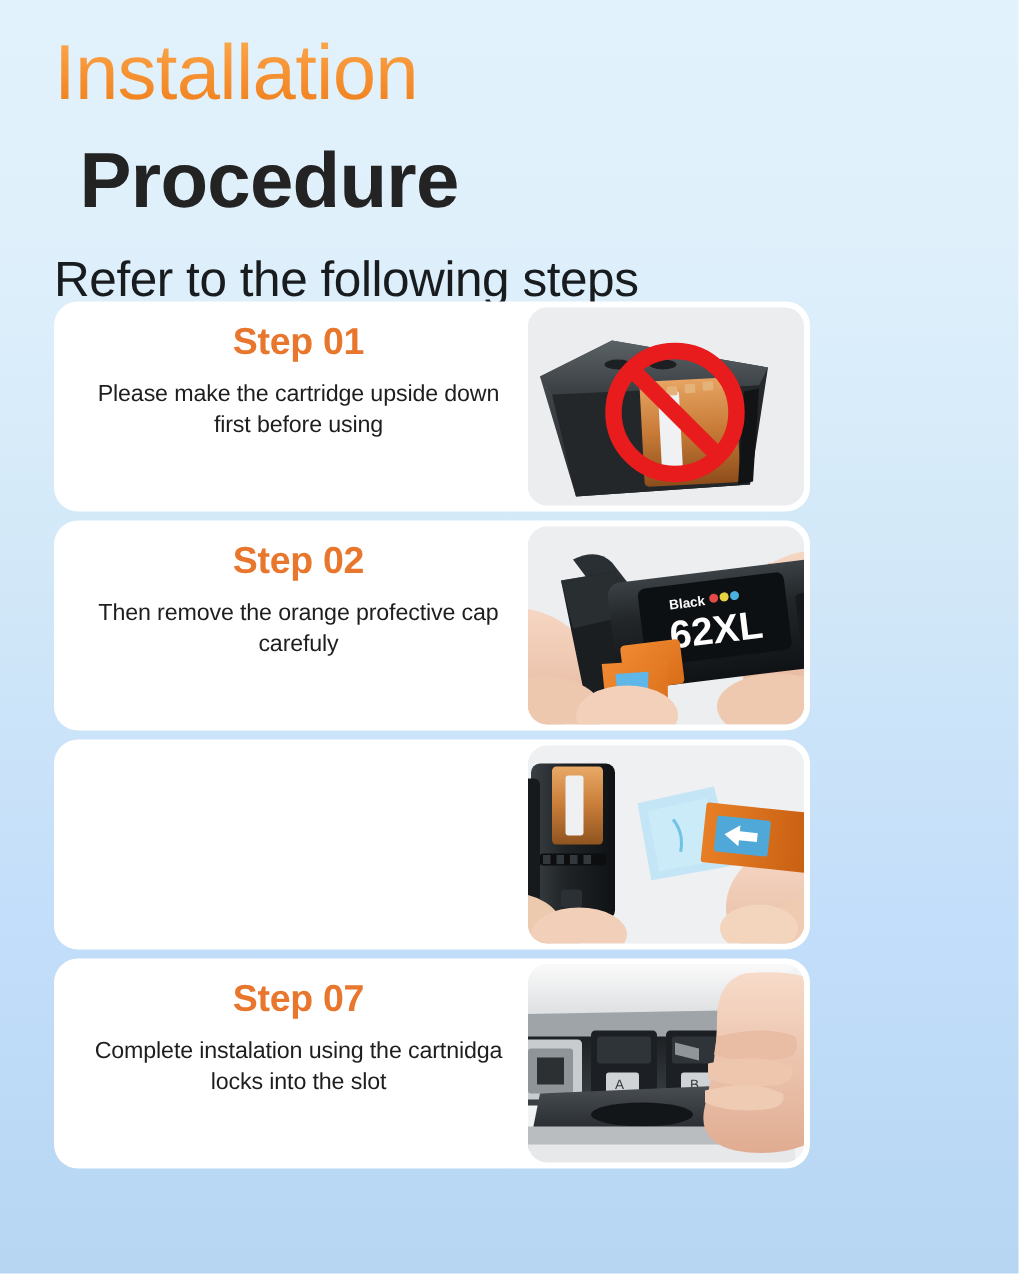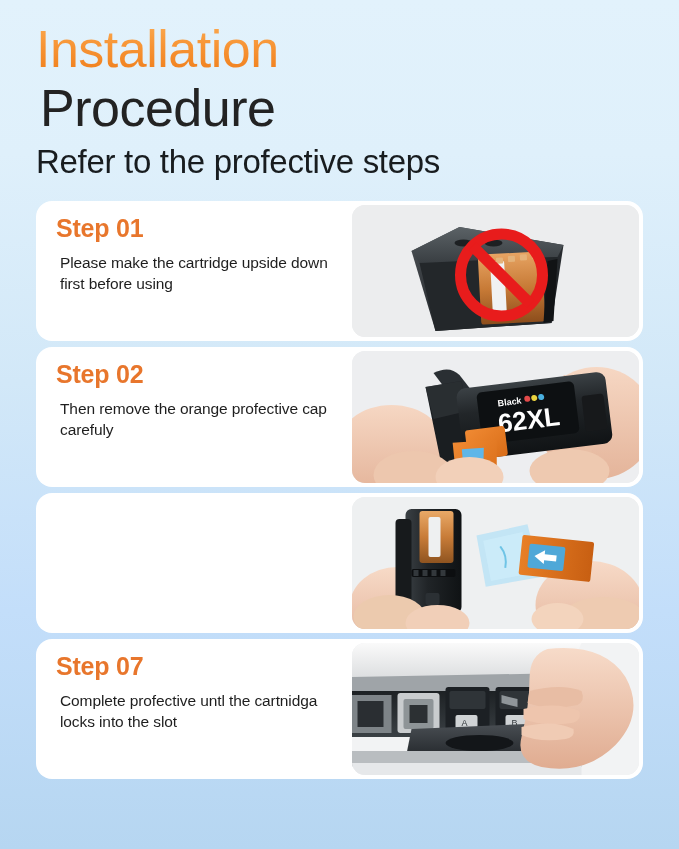--- a/index.html
+++ b/index.html
@@ -34,45 +34,46 @@
     -webkit-background-clip: text;
     background-clip: text;
     color: transparent;
     -webkit-text-fill-color: transparent;
     margin: 0;
     display: block;
     width: max-content;
   }
   .title-sub {
     font-size: 52px;
-    font-weight: normal;
+    font-weight: bold;
     line-height: 1.06;
     letter-spacing: -0.5px;
     color: #232323;
-    margin: 4px;
+    margin: 17px;
     display: block;
   }
   .subtitle {
     font-size: 33px;
     font-weight: normal;
     color: #181c1f;
     letter-spacing: -0.3px;
     margin: 6px 0 0 0;
     line-height: 1.2;
   }
 
   
   .steps {
     position: absolute;
     left: 36px;
     top: 201px;
-    width: 607px;
+    width: 504px;
     display: flex;
     flex-direction: column;
     gap: 6px;
+    text-align: center;
   }
   .step-card {
     display: flex;
     align-items: stretch;
     background: #ffffff;
     border-radius: 16px;
     height: 140px;
     box-sizing: border-box;
     overflow: hidden;
   }
@@ -115,21 +116,21 @@
   }
 </style>
 </head>
 <body>
 
 <div class="page">
 
   <div class="header">
     <span class="title-main">Installation</span>
     <span class="title-sub">Procedure</span>
-    <div class="subtitle">Refer to the profective steps</div>
+    <div class="subtitle">Refer to the following steps</div>
   </div>
 
   <div class="steps">
 
     <div class="step-card">
       <div class="step-text">
         <div class="step-label">Step 01</div>
         <div class="step-desc">Please make the cartridge upside down first before using</div>
       </div>
       <div class="step-media">
@@ -286,21 +287,21 @@
           </g>
           <ellipse cx="252" cy="122" rx="42" ry="22" fill="#eecbb1"></ellipse>
           <ellipse cx="206" cy="122" rx="26" ry="16" fill="#f3d4bd"></ellipse>
         </svg>
       </div>
     </div>
 
     <div class="step-card">
       <div class="step-text">
         <div class="step-label">Step 07</div>
-        <div class="step-desc">Complete profective untl the cartnidga locks into the slot</div>
+        <div class="step-desc">Complete instalation using the cartnidga locks into the slot</div>
       </div>
       <div class="step-media">
         <svg viewBox="0 0 288 132" preserveAspectRatio="xMidYMid slice">
           <defs>
             <linearGradient id="skinD" x1="0" y1="0" x2="0" y2="1">
               <stop offset="0" stop-color="#f7dbc9"></stop>
               <stop offset="1" stop-color="#e0ac91"></stop>
             </linearGradient>
             <linearGradient id="printerD" x1="0" y1="0" x2="0" y2="1">
               <stop offset="0" stop-color="#fafafa"></stop>

